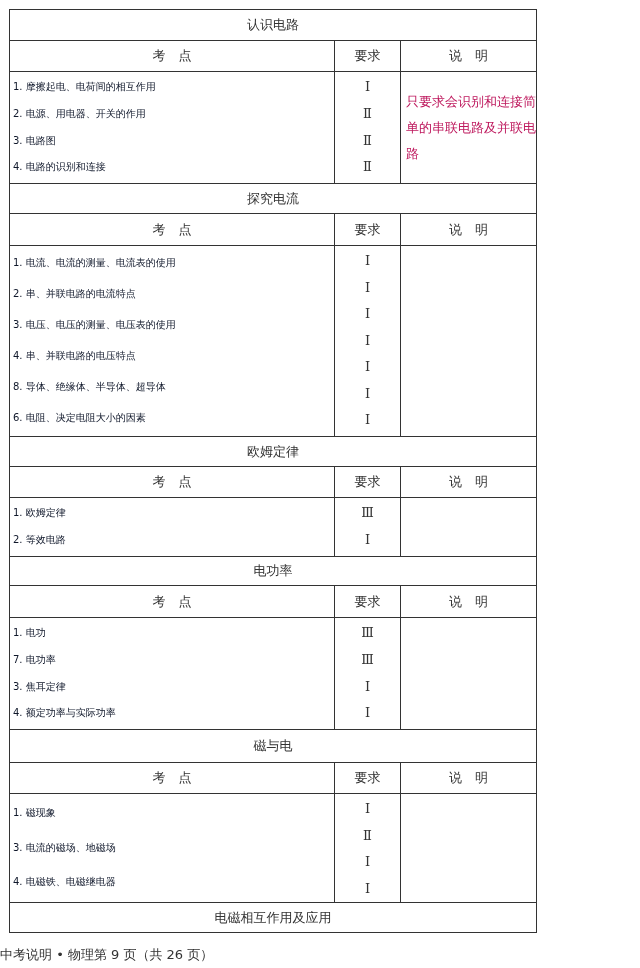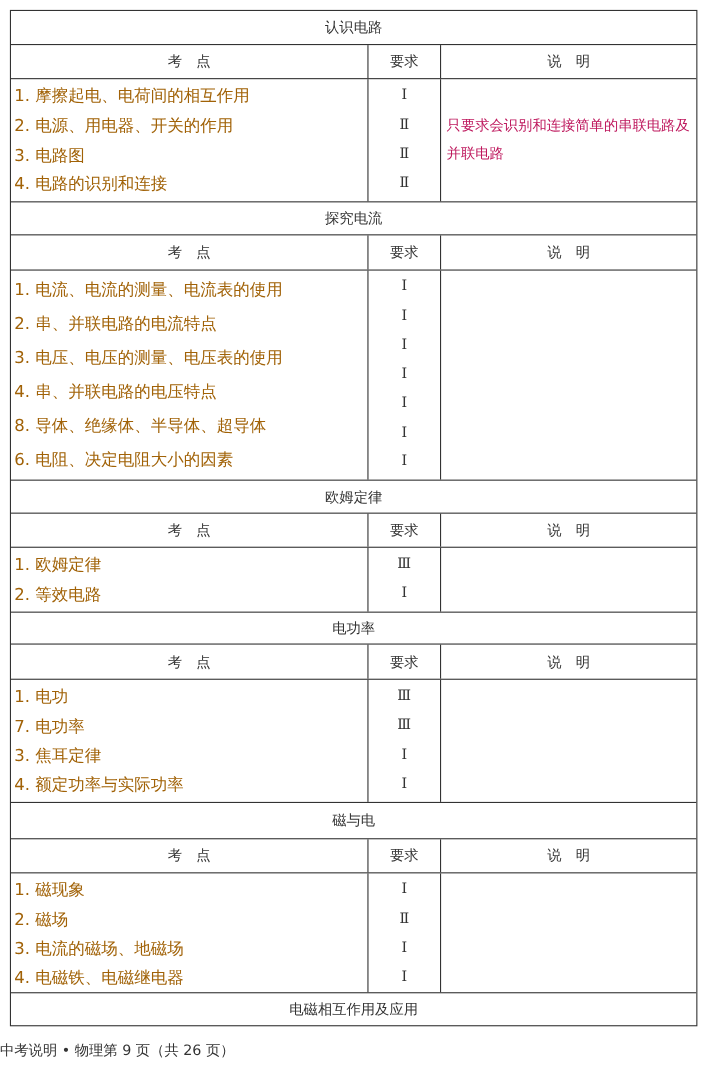--- a/index.html
+++ b/index.html
@@ -2,41 +2,41 @@
 <html><head>
 <meta charset="utf-8">
 <style>
   html, body { margin: 0; padding: 0; background: #ffffff; }
   body {
     width: 640px; height: 968px; position: relative; overflow: hidden;
     font-family: "DejaVu Sans", "Liberation Sans", sans-serif;
     color: #222;
   }
   .page-table {
-    position: absolute; left: 9px; top: 9px; width: 625px;
+    position: absolute; left: 9px; top: 9px; width: 528px;
     border: 1.5px solid #333; box-sizing: border-box;
   }
   .section-title {
     display: flex; align-items: center; justify-content: center;
     border-bottom: 1.5px solid #333; font-size: 13px; color: #333;
     box-sizing: border-box;
   }
   .header-row {
     display: flex; border-bottom: 1.5px solid #333; box-sizing: border-box;
   }
   .col-a { width: 325px; border-right: 1.5px solid #333; box-sizing: border-box; }
   .col-b { width: 66px; border-right: 1.5px solid #333; box-sizing: border-box; }
   .col-c { flex: 1; box-sizing: border-box; }
   .header-row > div {
     display: flex; align-items: center; justify-content: center;
     font-size: 13px; color: #333;
   }
   .body-row { display: flex; border-bottom: 1.5px solid #333; box-sizing: border-box; }
   .body-row .col-a, .body-row .col-b { display: flex; flex-direction: column; justify-content: space-around; padding: 2px 0; }
-  .item-text { font-size: 15px; color: #a16207; padding-left: 3px; height: 26.5px; line-height: 26.5px; white-space: nowrap; }
+  .item-text { font-size: 10px; color: #0f172a; padding-left: 3px; height: 26.5px; line-height: 26.5px; white-space: nowrap; }
   .item-level { font-size: 13px; color: #333; text-align: center; height: 26.5px; line-height: 26.5px; font-family: "DejaVu Serif", "Liberation Serif", serif; }
   .note-cell { display: flex; align-items: center; padding-left: 5px; font-size: 13px; color: #be185d; line-height: 26px; }
   .footer {
     position: absolute; left: 0; width: 640px; top: 946px; text-align: left;
     font-size: 13px; color: #333;
   }
 </style>
 </head>
 <body>
 
@@ -133,21 +133,20 @@
 
   <div class="section-title" style="height:33px">磁与电</div>
   <div class="header-row" style="height:31px">
     <div class="col-a">考　点</div>
     <div class="col-b">要求</div>
     <div class="col-c">说　明</div>
   </div>
   <div class="body-row" style="height:109px">
     <div class="col-a">
       <div class="item-text">1. 磁现象</div>
-      <div class="item-text">2. 磁场</div>
       <div class="item-text">3. 电流的磁场、地磁场</div>
       <div class="item-text">4. 电磁铁、电磁继电器</div>
     </div>
     <div class="col-b">
       <div class="item-level">Ⅰ</div>
       <div class="item-level">Ⅱ</div>
       <div class="item-level">Ⅰ</div>
       <div class="item-level">Ⅰ</div>
     </div>
     <div class="col-c note-cell"></div>

